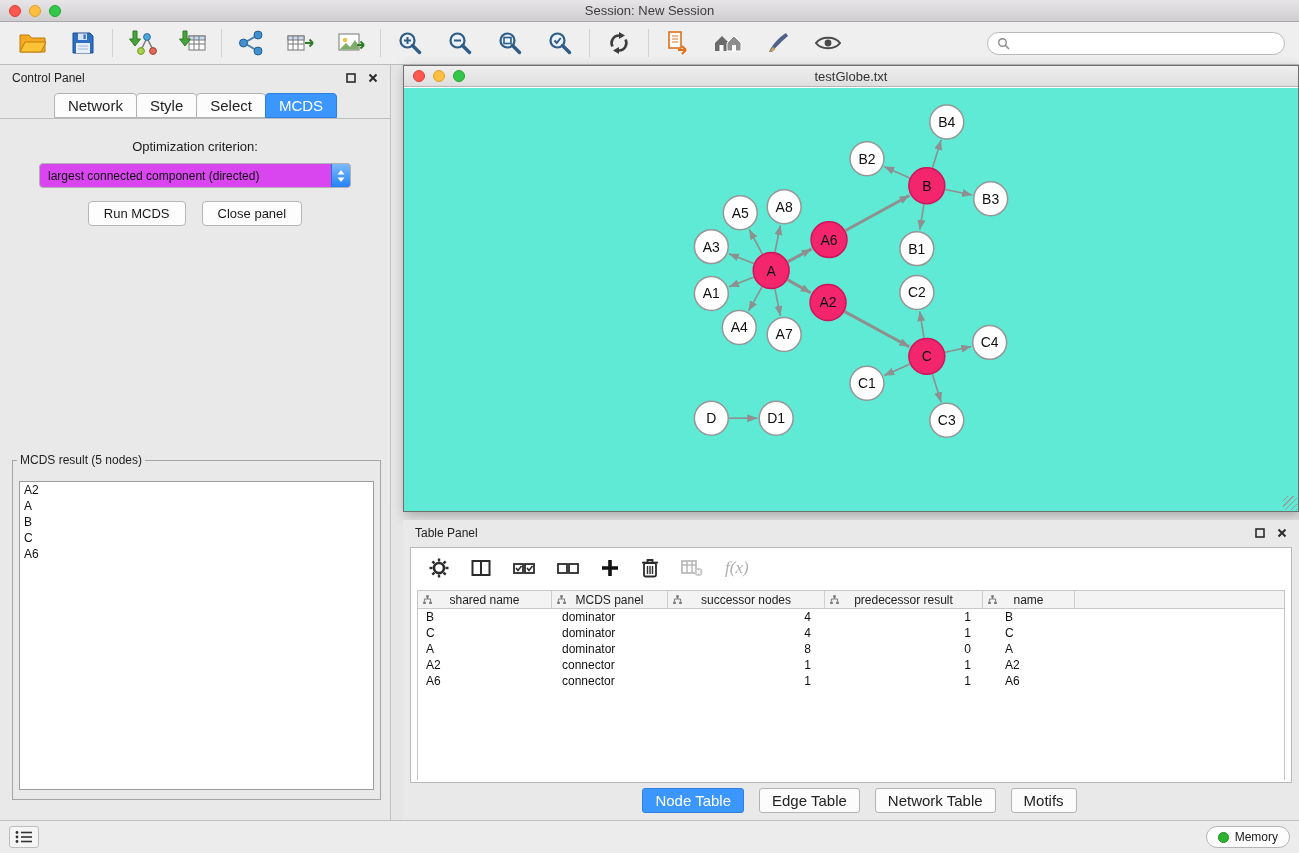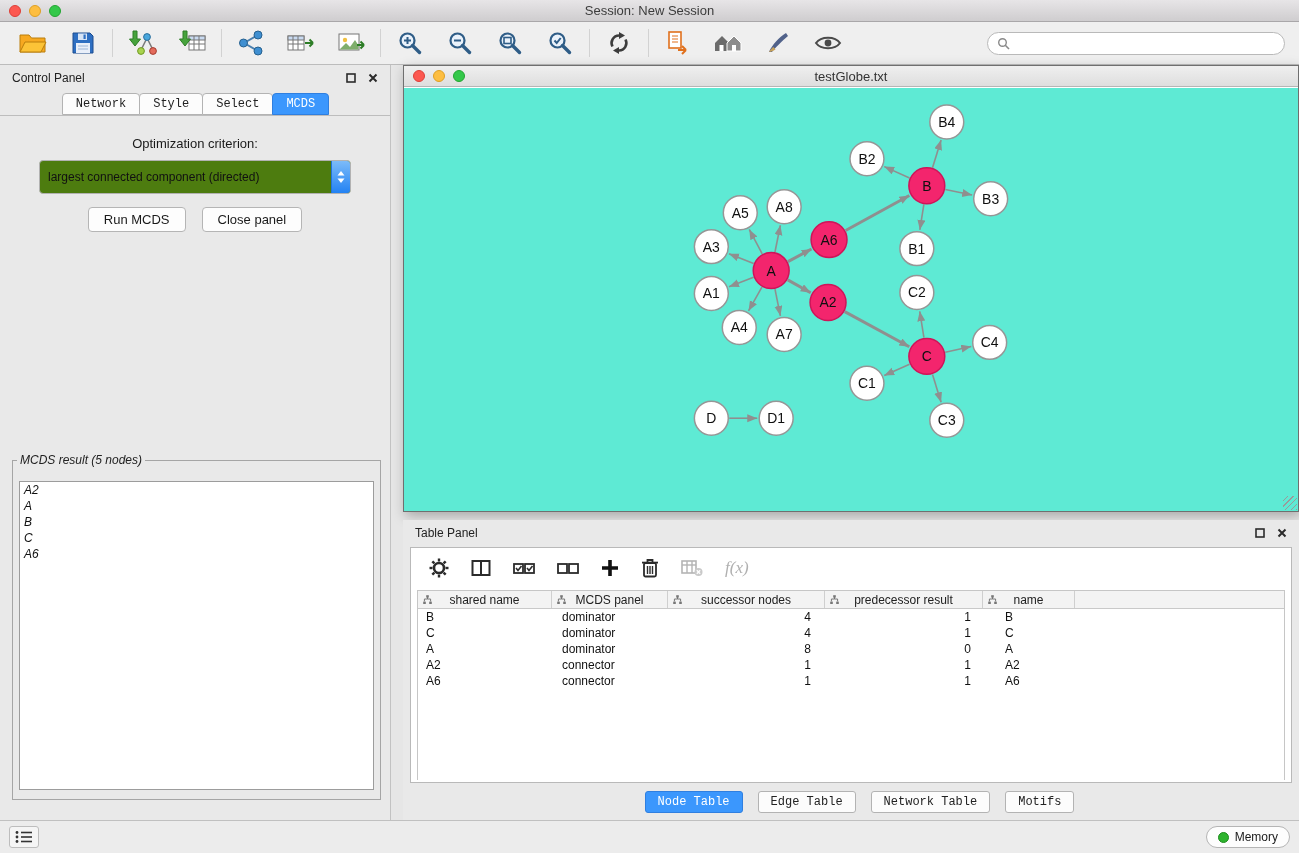--- a/index.html
+++ b/index.html
@@ -55,44 +55,44 @@
     font-size:12px; color:#222;
   }
   .ph-icons { margin-left:auto; display:flex; gap:12px; align-items:center; }
   .ph-btn { background:none; border:none; padding:0; cursor:pointer; display:flex; }
   .tabs-row {
     display:flex; justify-content:center; align-items:flex-end;
     border-bottom:1px solid #bdbdbd; padding-top:2px;
   }
   .tab {
     border:1px solid #b3b3b3; background:#fcfcfc; color:#222;
-    font-size:12px; padding:4px 13px 4px; margin-right:-1px;
-    border-radius:4px 4px 0 0; cursor:pointer; line-height:1;font-family:Liberation Mono, monospace;
+    font-size:15px; padding:4px 13px 4px; margin-right:-1px;
+    border-radius:4px 4px 0 0; cursor:pointer; line-height:1;
   }
   .tab.active { background:#3b97fd; border-color:#2f7fe0; color:#fff; }
   .opt-label { text-align:center; font-size:13px; color:#1a1a1a; margin-top:20px; }
   .combo {
-    width:312px; height:34px; margin:9px auto 0; background:#4d7c0f;
+    width:312px; height:25px; margin:9px auto 0; background:#d946ef;
     border:1px solid #b2b2b2; border-radius:4px; display:flex; align-items:center;
     cursor:pointer; overflow:hidden;
   }
   .combo-text { flex:1; font-size:12px; color:#111; padding:0 8px; white-space:nowrap; }
   .combo-btn {
     width:19px; height:100%; background:linear-gradient(#7cbbf9,#2382f3);
     border-left:1px solid #2374d8; display:flex; align-items:center; justify-content:center;
   }
   .btn-row { display:flex; justify-content:center; gap:16px; margin-top:13px; }
   .push-btn {
     background:#fdfdfd; border:1px solid #b5b5b5; border-radius:4px;
     font-size:13px; color:#1a1a1a; padding:4px 15px; cursor:pointer;
     font-family:"Liberation Sans", sans-serif;
   }
   fieldset.result-box {
     position:absolute; left:12px; right:9px; top:388px; bottom:20px;
-    border:1px solid #a5a5a5; margin:0; padding:0;font-style:italic;
+    border:1px solid #a5a5a5; margin:0; padding:0;
   }
   fieldset.result-box legend { font-size:12px; color:#222; margin-left:4px; padding:0 3px; }
   .result-list {
     position:absolute; left:6px; right:6px; top:14px; bottom:9px;
     background:#fff; border:1px solid #9c9c9c; overflow:auto;
     font-size:12px; color:#111;
   }
   .result-item { line-height:16px; padding-left:4px; cursor:default; }
   
   .network-window {

